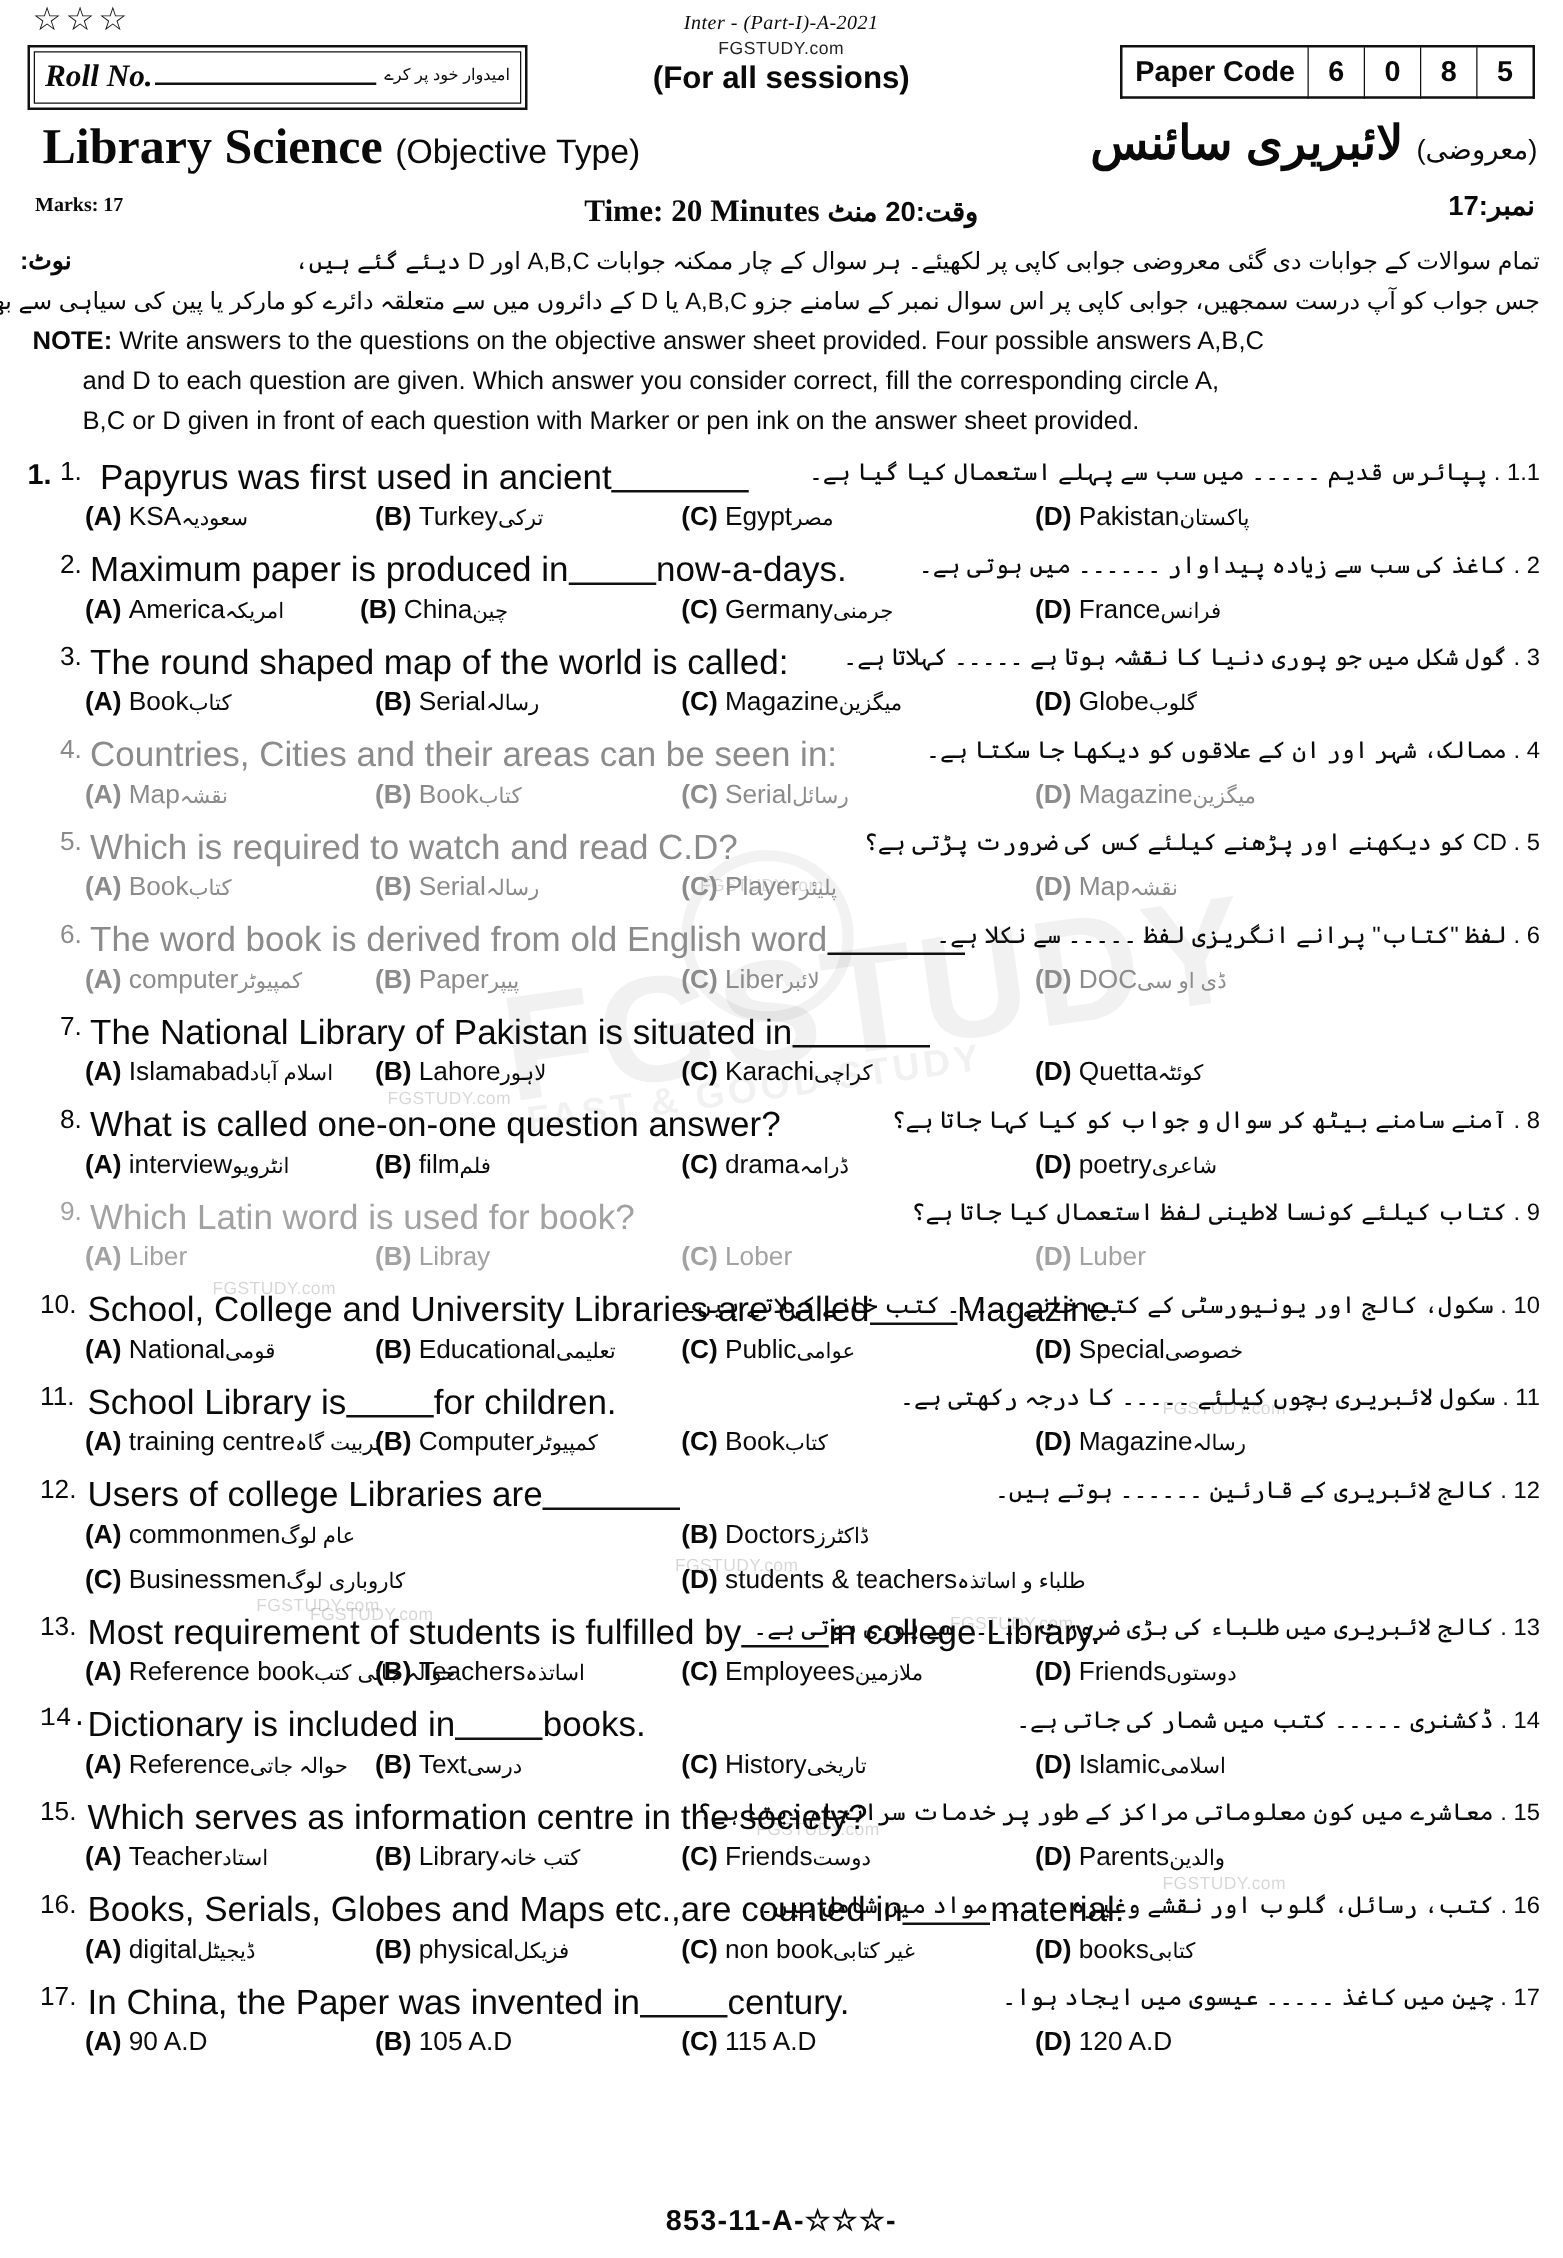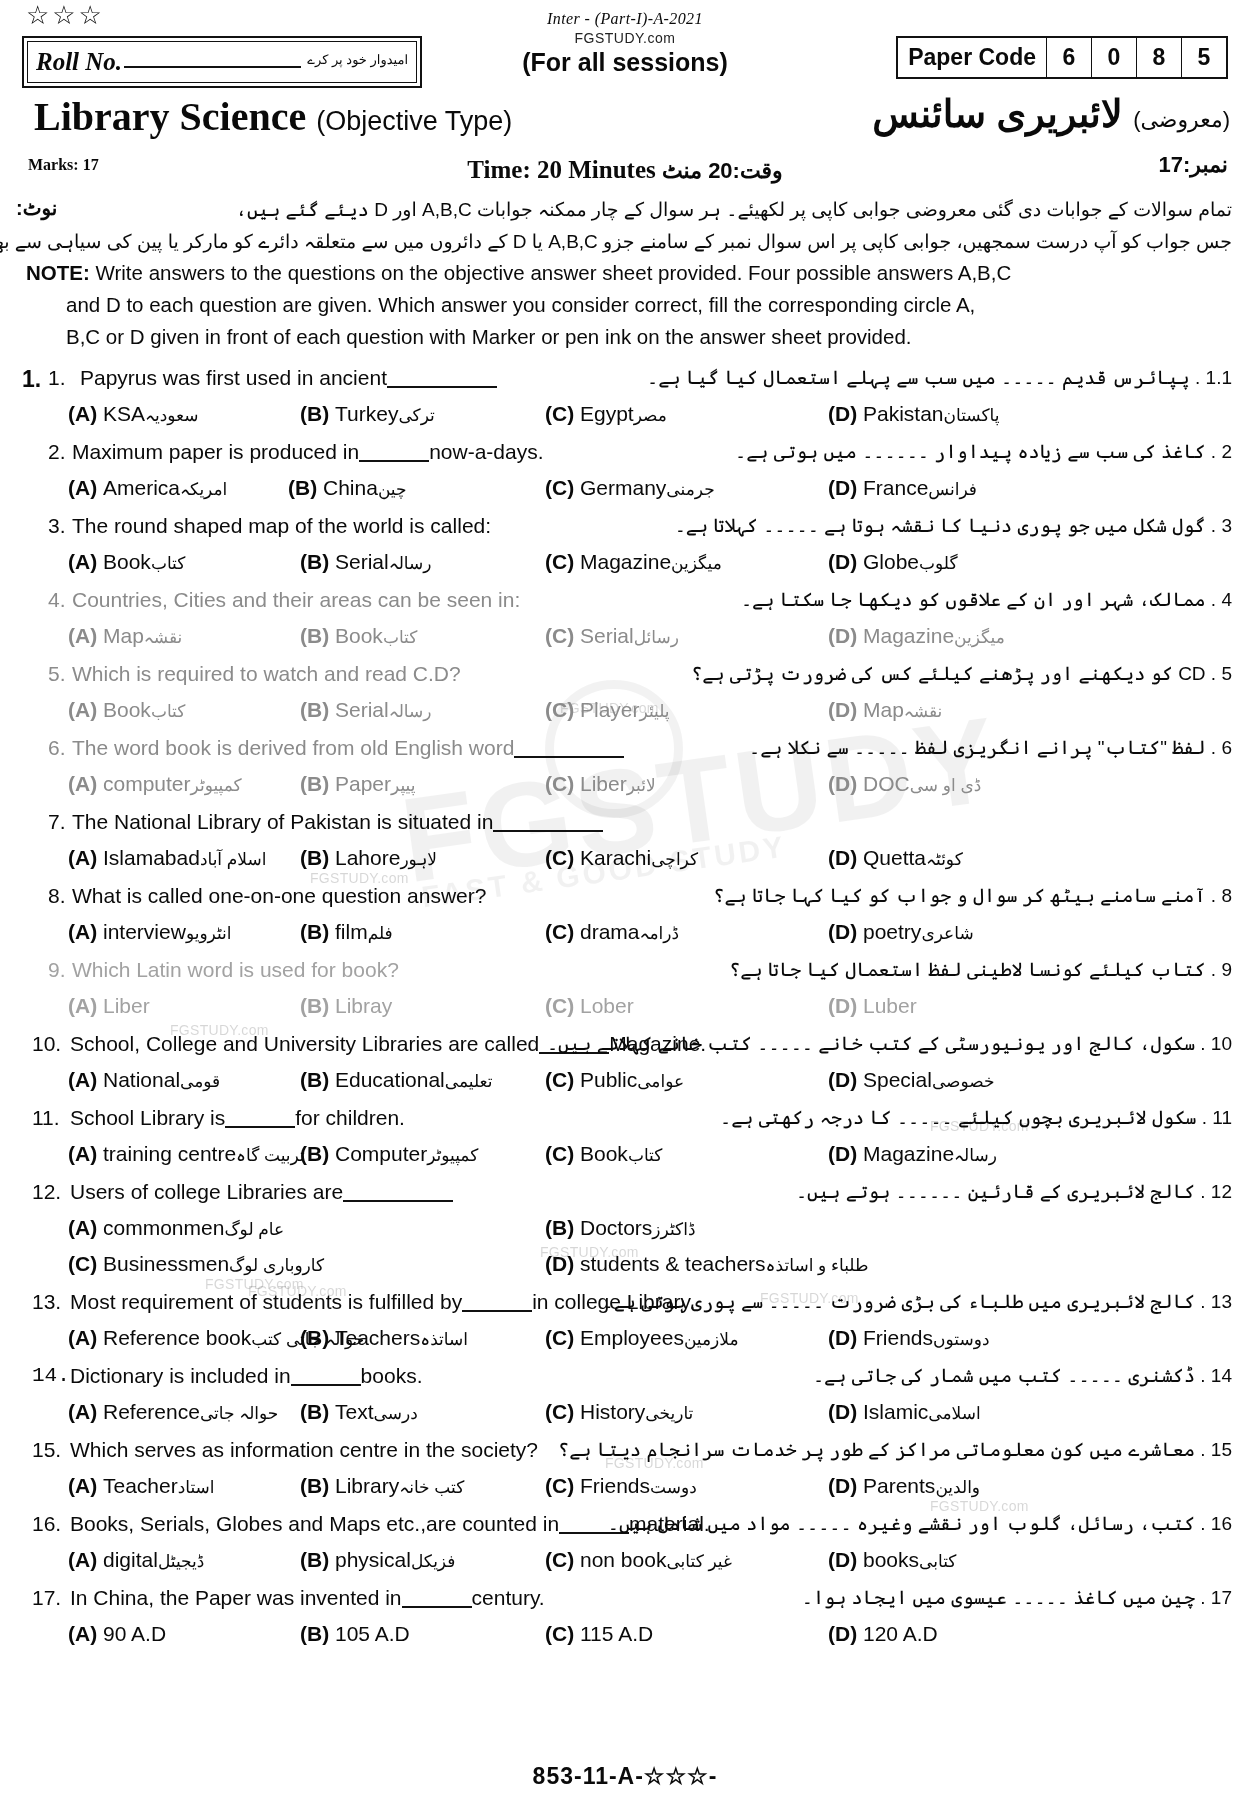--- a/index.html
+++ b/index.html
@@ -227,21 +227,21 @@
     font-size: 23px;
     font-weight: bold;
     font-family: "Liberation Sans", sans-serif;
   }
   .q-num {
     position: absolute;
     font-size: 21px;
   }
   .q-text {
     position: absolute;
-    font-size: 21px;
+    font-size: 28px;
     white-space: nowrap;
   }
   .blank {
     display: inline-block;
     border-bottom: 2px solid #111;
     vertical-align: -3px;
   }
   .q-ur {
     position: absolute;
     right: 18px;

